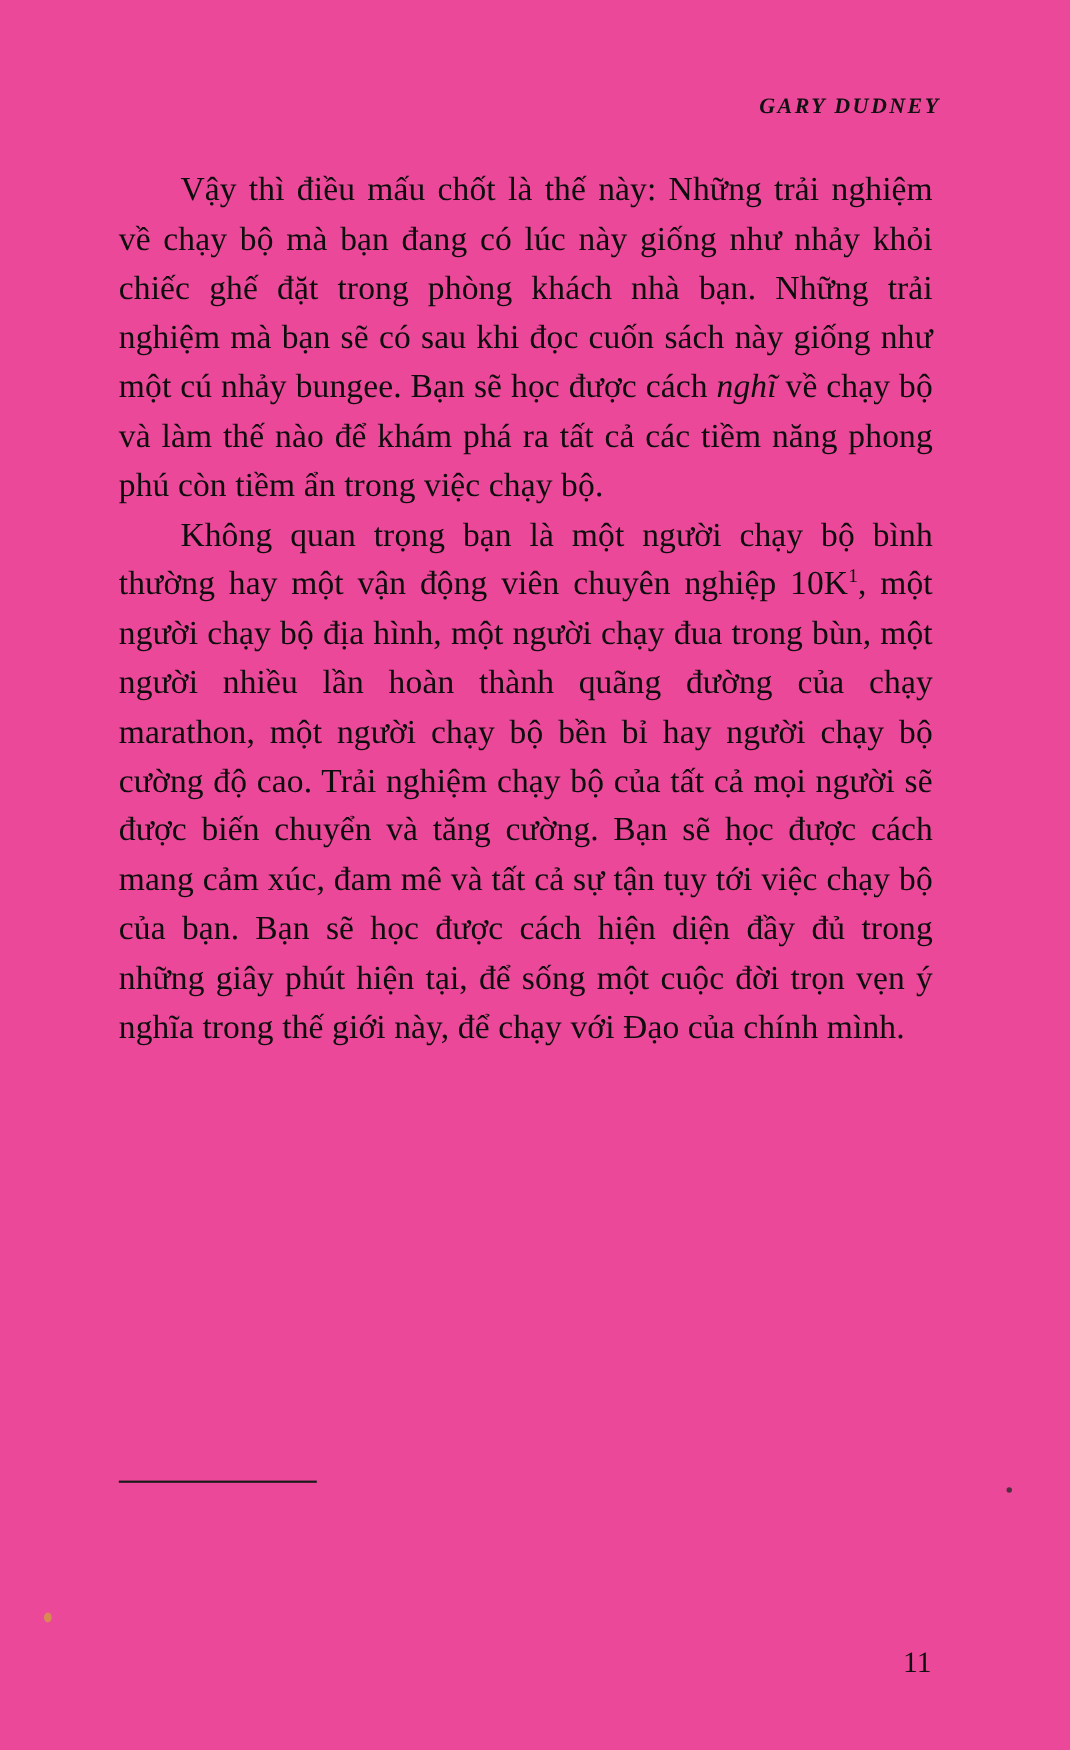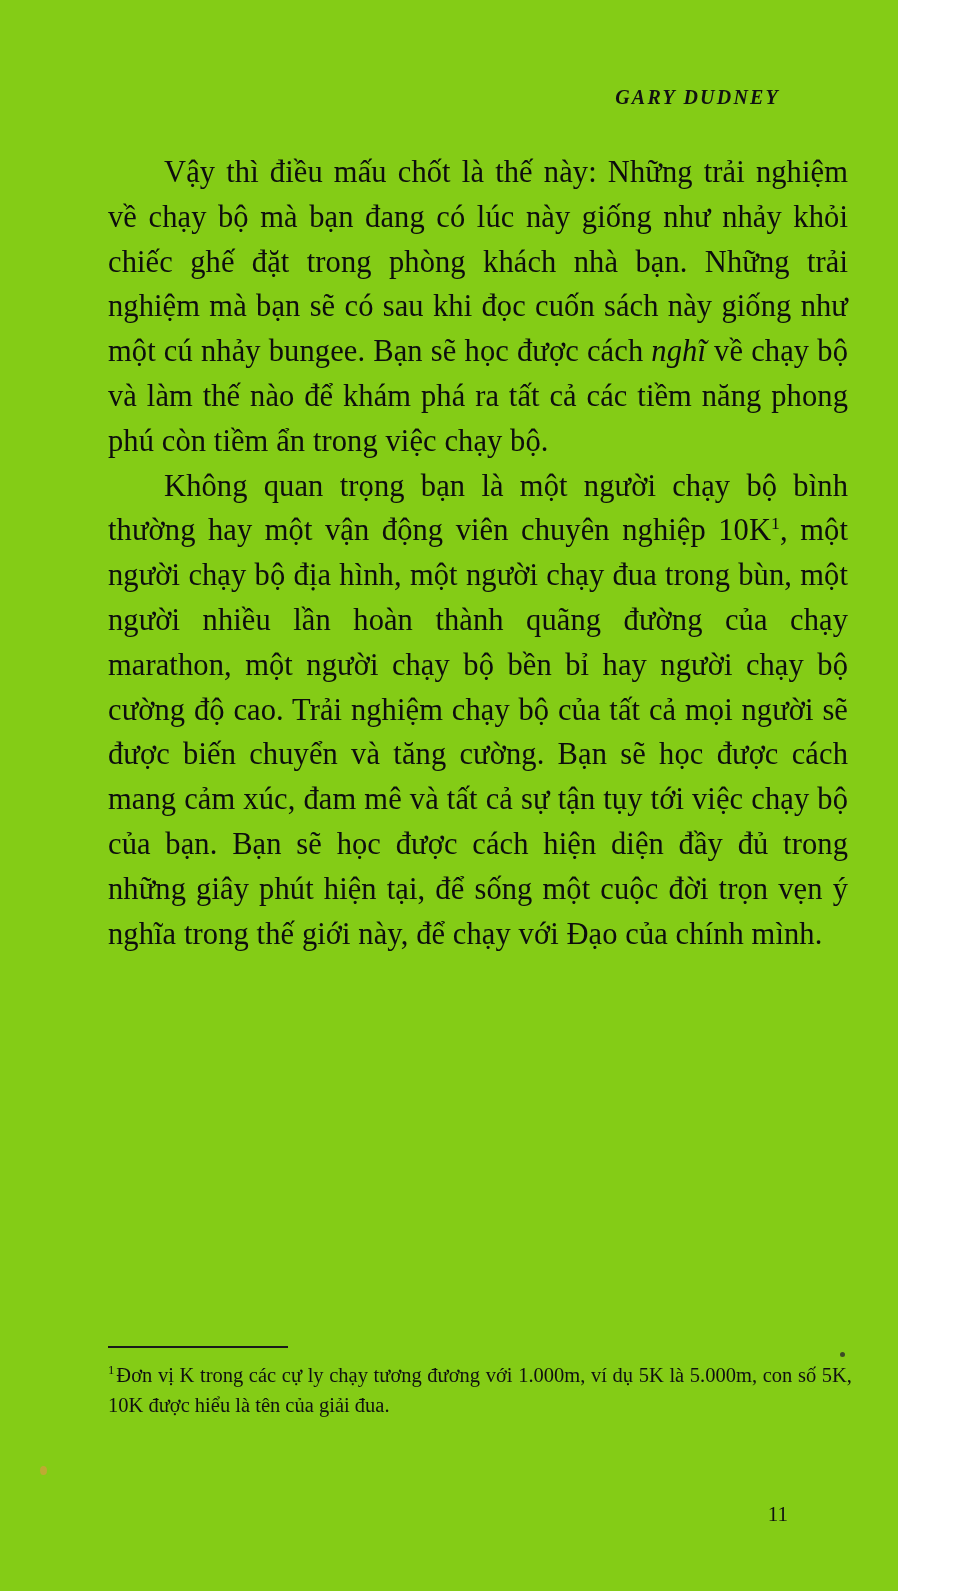--- a/index.html
+++ b/index.html
@@ -11,23 +11,23 @@
     width: 973px;
     height: 1591px;
     font-family: "Liberation Serif", serif;
     color: #0d0d0d;
     position: relative;
     overflow: hidden;
   }
   .page {
     position: absolute;
     inset: 0;
-    width: 898px;
+    width: 973px;
     height: 1591px;
-    background: #84cc16;
+    background: #ec4899;
   }
   .running-head {
     position: absolute;
     top: 86px;
     right: 118px;
     font-family: "Liberation Serif", serif;
     font-style: italic;
     font-weight: bold;
     font-size: 20px;
     letter-spacing: 2.2px;
@@ -81,23 +81,23 @@
     color: #101010;
   }
   .footnote .fn-marker {
     font-size: 0.62em;
     vertical-align: super;
     line-height: 0;
     margin-right: 2px;
   }
   .page-number {
     position: absolute;
-    right: 110px;
+    right: 126px;
     bottom: 64px;
-    font-size: 21px;
+    font-size: 27px;
     color: #111;
   }
   .speck {
     position: absolute;
     background: #c9b27a;
     border-radius: 50%;
     opacity: 0.75;
   }
   .speck-1 {
     left: 40px;
@@ -127,20 +127,19 @@
 
     <p class="indent"><span>Vậy thì điều mấu chốt là thế này: Những trải nghiệm về chạy bộ mà bạn đang có lúc này giống như nhảy khỏi chiếc ghế đặt trong phòng khách nhà bạn. Những trải nghiệm mà bạn sẽ có sau khi đọc cuốn sách này giống như một cú nhảy bungee. Bạn sẽ học được cách </span><span class="italic">nghĩ</span><span> về chạy bộ và làm thế nào để khám phá ra tất cả các tiềm năng phong phú còn tiềm ẩn trong việc chạy bộ.</span></p>
 
     <p class="indent"><span>Không quan trọng bạn là một người chạy bộ bình thường hay một vận động viên chuyên nghiệp 10K</span><sup>1</sup><span>, một người chạy bộ địa hình, một người chạy đua trong bùn, một người nhiều lần hoàn thành quãng đường của chạy marathon, một người chạy bộ bền bỉ hay người chạy bộ cường độ cao. Trải nghiệm chạy bộ của tất cả mọi người sẽ được biến chuyển và tăng cường. Bạn sẽ học được cách mang cảm xúc, đam mê và tất cả sự tận tụy tới việc chạy bộ của bạn. Bạn sẽ học được cách hiện diện đầy đủ trong những giây phút hiện tại, để sống một cuộc đời trọn vẹn ý nghĩa trong thế giới này, để chạy với Đạo của chính mình.</span></p>
 
 
   </div>
 
   <div class="footnote-rule"></div>
 
-  <div class="footnote"><span class="fn-marker">1</span><span>Đơn vị K trong các cự ly chạy tương đương với 1.000m, ví dụ 5K là 5.000m, con số 5K, 10K được hiểu là tên của giải đua.</span></div>
 
   <div class="page-number">11</div>
 
   <div class="speck speck-1"></div>
   <div class="speck speck-2"></div>
 
 </div>
 
 </body></html>

